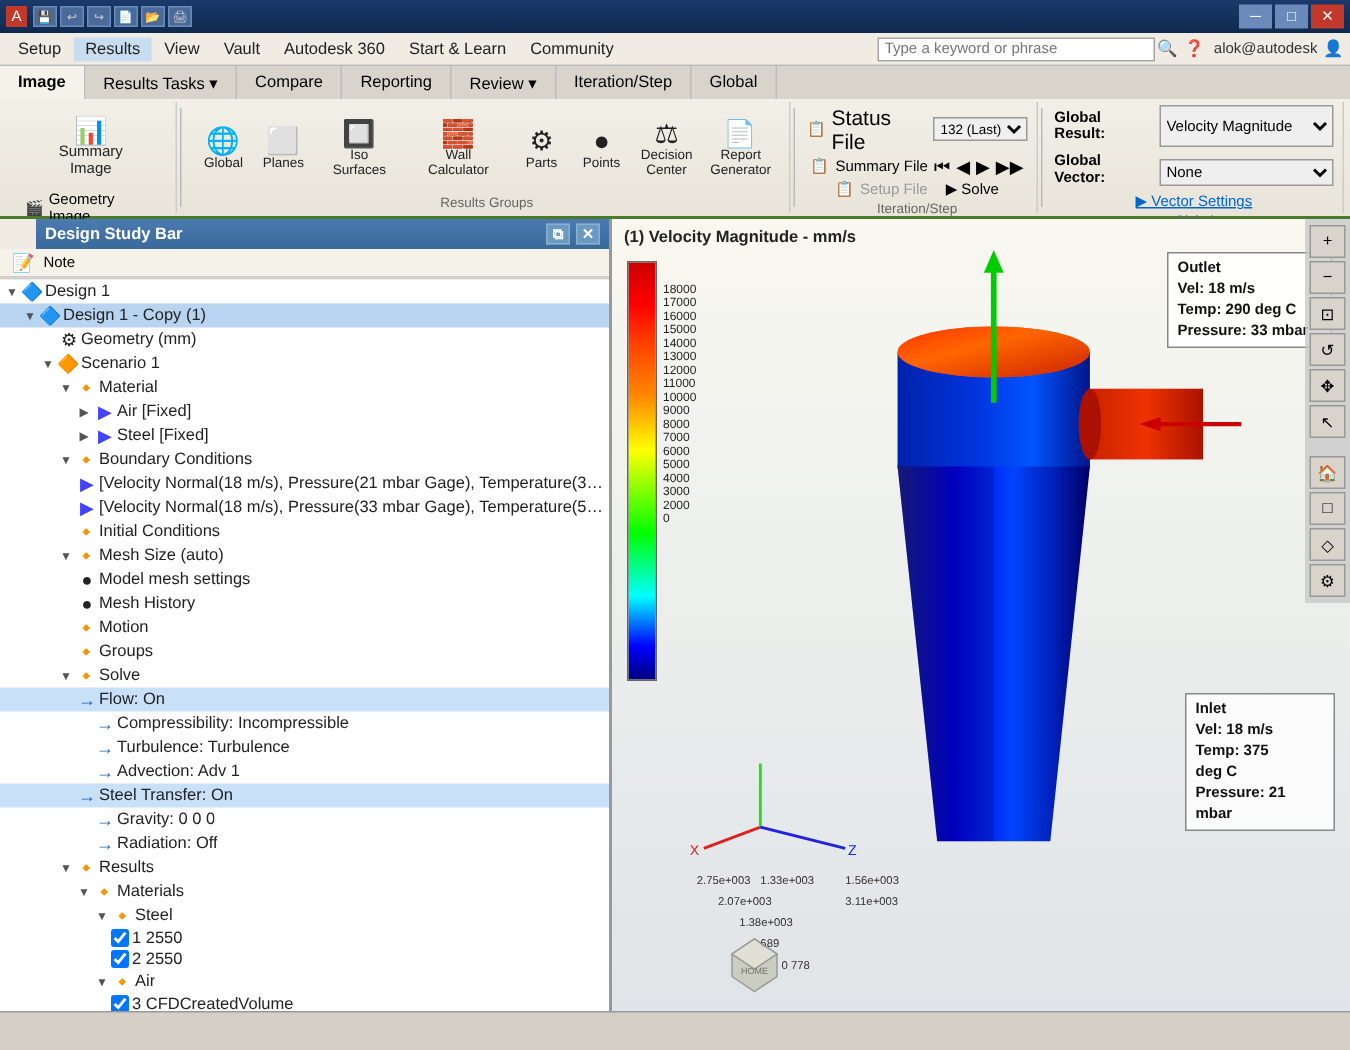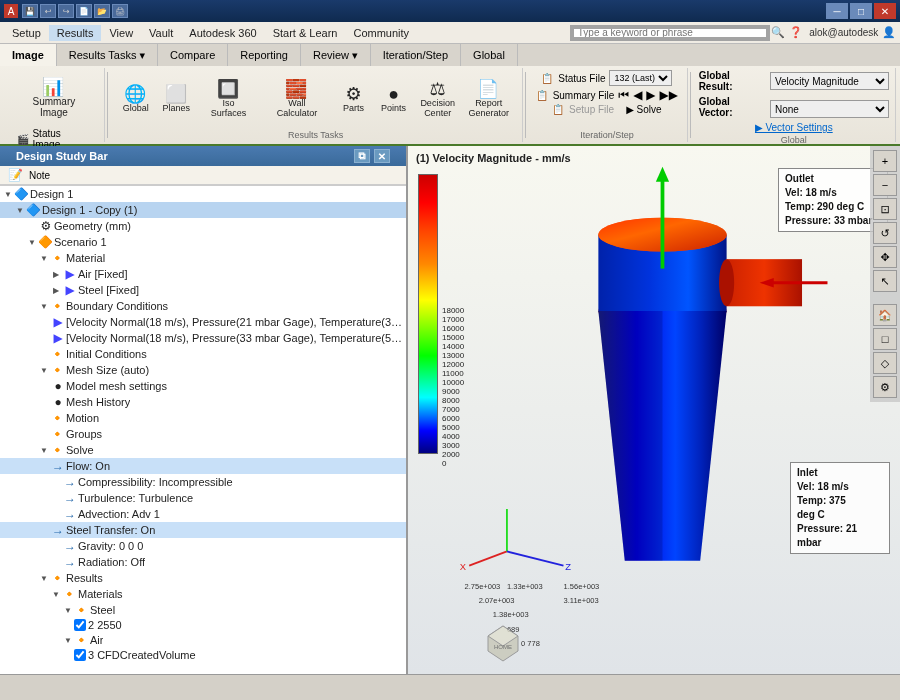--- a/index.html
+++ b/index.html
@@ -35,24 +35,24 @@
       padding: 0 4px;
     }
     .menu-item {
       padding: 2px 8px;
       font-size: 11px;
       cursor: pointer;
       color: #222;
     }
     .menu-item.active { background: #c8ddf0; }
     .search-input {
-      width: 200px;
+      width: 185px;
       height: 16px;
       font-size: 10px;
-      border: 4px solid #a3a3a3;
+      border: 1px solid #a3a3a3;
       padding: 0 4px;
       background: white;
     }
 
     
     .ribbon {
       background: linear-gradient(to bottom, #f5f2ea, #e8e4da);
       border-bottom: 2px solid #4a7a2a;
       display: flex;
       flex-direction: column;
@@ -129,26 +129,27 @@
       width: 408px;
       background: #f0ece4;
       border-right: 2px solid #999;
       display: flex;
       flex-direction: column;
       overflow: hidden;
     }
     .design-bar-header {
       background: linear-gradient(to bottom, #4a7ab0, #3a6a9a);
       color: white;
-      padding: 3px 16px;
+      padding: 3px 6px;
       font-size: 11px;
       font-weight: bold;
       display: flex;
       justify-content: space-between;
       align-items: center;
+      margin-left: 24px;
     }
     .design-bar-controls { display: flex; gap: 4px; }
     .design-bar-ctrl {
       width: 16px; height: 14px;
       background: #6a9ac0;
       border: 1px solid #8ab0d0;
       color: white;
       font-size: 10px;
       display: flex; align-items: center; justify-content: center;
       cursor: pointer;
@@ -212,21 +213,21 @@
       left: 10px;
       top: 30px;
       width: 40px;
     }
     .legend-labels {
       position: absolute;
       left: 24px;
       top: 14px;
       display: flex;
       flex-direction: column;
-      justify-content: flex-end;
+      justify-content: flex-start;
       height: 280px;
     }
     .legend-label { font-size: 8px; color: #222; }
 
     
     .status-bar {
       height: 22px;
       background: #d4d0c8;
       border-top: 1px solid #999;
       display: flex;
@@ -367,21 +368,21 @@
     <div class="ribbon-group">
       <div class="ribbon-buttons">
         <div class="ribbon-btn large">
           <div class="ribbon-btn-icon">📊</div>
           <span>Summary<br>Image</span>
         </div>
       </div>
       <div style="display:flex;flex-direction:column;gap:1px;">
         <div class="ribbon-small-btn">
           <span>🎬</span>
-          <span>Status Image</span>
+          <span>Geometry Image</span>
         </div>
         <div class="ribbon-small-btn">
           <span>🖼</span>
           <span>Static Image</span>
         </div>
         <div class="ribbon-small-btn">
           <span>▶</span>
           <span>Animation</span>
         </div>
       </div>
@@ -418,29 +419,29 @@
         </div>
         <div class="ribbon-btn">
           <div class="ribbon-btn-icon">⚖</div>
           <span>Decision<br>Center</span>
         </div>
         <div class="ribbon-btn">
           <div class="ribbon-btn-icon">📄</div>
           <span>Report<br>Generator</span>
         </div>
       </div>
-      <div class="ribbon-group-label">Results Tasks</div>
+      <div class="ribbon-group-label">Results Groups</div>
     </div>
 
     <div class="separator-v"></div>
 
     <div class="ribbon-group" style="min-width:160px;padding:2px 6px;">
       <div style="display:flex;align-items:center;gap:4px;margin-bottom:2px;">
         <span style="font-size:10px;cursor:pointer;">📋</span>
-        <span style="font-size:10px;">Status File</span>
+        <span style="font-size:14px;">Status File</span>
         <select style="font-size:9px;height:16px;border:1px solid #999;">
           <option>132 (Last)</option>
         </select>
       </div>
       <div style="display:flex;align-items:center;gap:4px;margin-bottom:2px;">
         <span style="font-size:10px;cursor:pointer;">📋</span>
         <span style="font-size:10px;">Summary File</span>
         <span style="font-size:12px;cursor:pointer;">⏮</span>
         <span style="font-size:12px;cursor:pointer;">◀</span>
         <span style="font-size:12px;cursor:pointer;">▶</span>
@@ -452,21 +453,21 @@
         <span style="font-size:10px;cursor:pointer;margin-left:8px;">▶ Solve</span>
       </div>
       <div class="ribbon-group-label">Iteration/Step</div>
     </div>
 
     <div class="separator-v"></div>
 
     <div class="ribbon-group" style="min-width:180px;padding:2px 6px;">
       <div style="display:flex;align-items:center;gap:4px;margin-bottom:4px;">
         <span style="font-size:10px;font-weight:bold;">Global Result:</span>
-        <select style="font-size:10px;height:18px;border:1px solid #999;width:120px;">
+        <select style="font-size:10px;height:28px;border:1px solid #999;width:120px;">
           <option>Velocity Magnitude</option>
         </select>
       </div>
       <div style="display:flex;align-items:flex-end;gap:4px;margin-bottom:4px;">
         <span style="font-size:10px;font-weight:bold;">Global Vector:</span>
         <select style="font-size:10px;height:18px;border:1px solid #999;width:120px;">
           <option>None</option>
         </select>
       </div>
       <div style="display:flex;align-items:center;gap:4px;">
@@ -735,20 +736,30 @@
         <span class="tree-indent"></span>
         <span class="tree-indent"></span>
         <span class="tree-indent"></span>
         <span class="tree-indent"></span>
         <span class="tree-indent"></span>
         <span class="tree-arrow">▼</span>
         <span class="tree-icon">🔸</span>
         <span class="tree-label">Steel</span>
       </div>
 
+      <div class="tree-item">
+        <span class="tree-indent"></span>
+        <span class="tree-indent"></span>
+        <span class="tree-indent"></span>
+        <span class="tree-indent"></span>
+        <span class="tree-indent"></span>
+        <span class="tree-indent"></span>
+        <input type="checkbox" class="tree-checkbox" checked="" style="">
+        <span class="tree-label">1 2550</span>
+      </div>
 
       <div class="tree-item">
         <span class="tree-indent"></span>
         <span class="tree-indent"></span>
         <span class="tree-indent"></span>
         <span class="tree-indent"></span>
         <span class="tree-indent"></span>
         <span class="tree-indent"></span>
         <input type="checkbox" class="tree-checkbox" checked="" style="">
         <span class="tree-label">2 2550</span>

